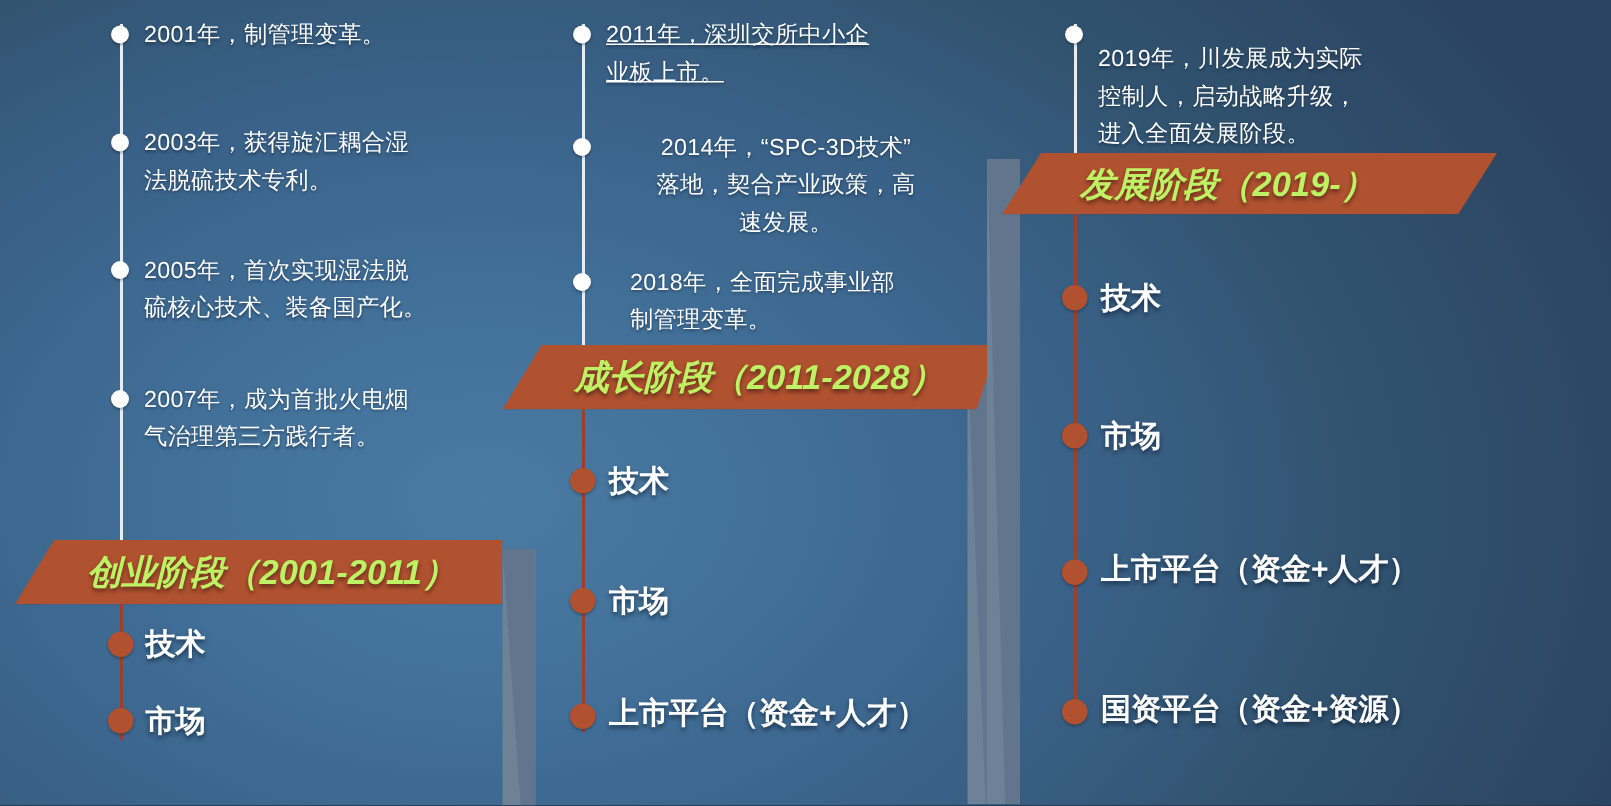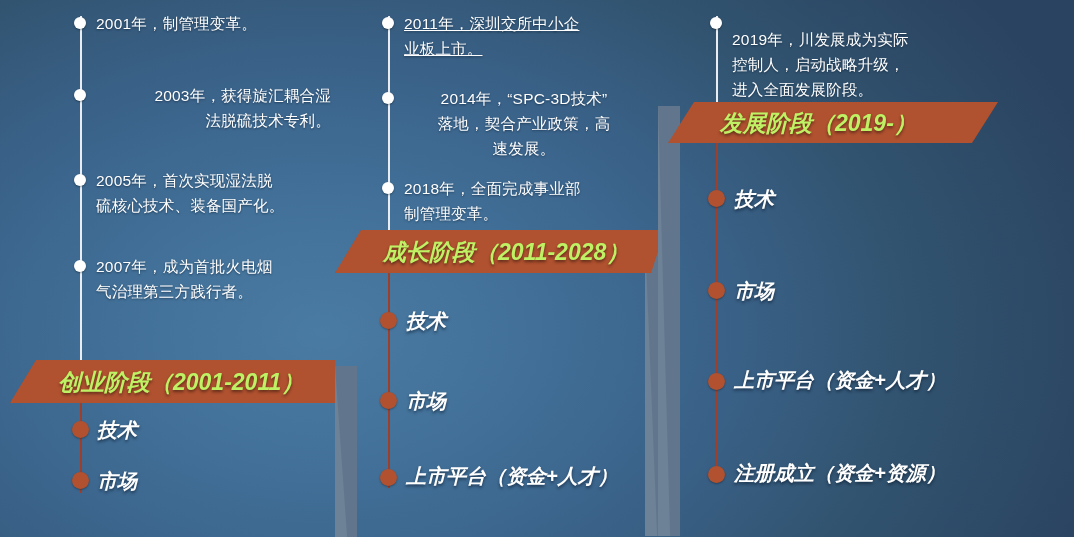--- a/index.html
+++ b/index.html
@@ -56,21 +56,20 @@
 
   
   .cap {
     position: absolute;
     color: #ffffff;
     font-size: 20px;
     font-weight: bold;
     line-height: 22px;
     white-space: nowrap;
     text-shadow: 0 2px 3px rgba(8,22,40,.60);
-    font-style: italic;
   }
 
   
   .riser {
     position: absolute;
     background: #6d8196;
   }
   .riser.face  { background: #6e8297; }
   .riser.side  { background: #61768c; }
 
@@ -100,21 +99,21 @@
   <div>
 
     <div class="rail white" style="left:80px; top:16px; height:350px;"></div>
 
     <div class="dot-w" style="left:74px; top:17px;"></div>
     <div class="dot-w" style="left:74px; top:89px;"></div>
     <div class="dot-w" style="left:74px; top:174px;"></div>
     <div class="dot-w" style="left:74px; top:260px;"></div>
 
     <div class="event" style="left:96px; top:11px; width:235px;">2001年，制管理变革。</div>
-    <div class="event" style="left:96px; top:83px; width:235px;text-align:right;">2003年，获得旋汇耦合湿
+    <div class="event" style="left:96px; top:83px; width:235px;">2003年，获得旋汇耦合湿
 法脱硫技术专利。</div>
     <div class="event" style="left:96px; top:168px; width:240px;"> 2005年，首次实现湿法脱
 硫核心技术、装备国产化。</div>
     <div class="event" style="left:96px; top:254px; width:240px;">2007年，成为首批火电烟
 气治理第三方践行者。</div>
 
     <div class="riser face" style="left:335px; top:366px; width:22px; height:171px;"></div>
     <div class="riser side" style="left:335px; top:366px; width:22px; height:171px;
                 clip-path: polygon(0 0, 100% 0, 100% 100%, 55% 100%);"></div>
 
@@ -138,21 +137,21 @@
 
     <div class="dot-w" style="left:382px; top:17px;"></div>
     <div class="dot-w" style="left:382px; top:92px;"></div>
     <div class="dot-w" style="left:382px; top:182px;"></div>
 
     <div class="event" style="left:404px; top:11px; width:240px;text-decoration:underline;">2011年，深圳交所中小企
 业板上市。</div>
     <div class="event" style="left:404px; top:86px; width:240px;text-align:center;">2014年，“SPC-3D技术”
 落地，契合产业政策，高
 速发展。</div>
-    <div class="event" style="left:404px; top:176px; width:240px;">2018年，全面完成事业部
+    <div class="event" style="left:420px; top:176px; width:240px;">2018年，全面完成事业部
 制管理变革。</div>
 
     <div class="riser face" style="left:645px; top:236px; width:22px; height:300px;"></div>
     <div class="riser side" style="left:645px; top:236px; width:22px; height:300px;
                 clip-path: polygon(0 0, 100% 0, 100% 100%, 55% 100%);"></div>
 
     <div class="banner" style="left:335px; top:230px; width:330px; height:43px;
                 clip-path: polygon(26px 0, 100% 0, calc(100% - 14px) 100%, 0 100%);">
       <span class="title" style="left:48px;">成长阶段（2011-2028）</span>
     </div>
@@ -193,16 +192,16 @@
     <div class="dot-r" style="left:708px; top:190px;"></div>
     <div class="cap" style="left:734px; top:188px;">技术</div>
 
     <div class="dot-r" style="left:708px; top:282px;"></div>
     <div class="cap" style="left:734px; top:280px;">市场</div>
 
     <div class="dot-r" style="left:708px; top:373px;"></div>
     <div class="cap" style="left:734px; top:369px;">上市平台（资金+人才）</div>
 
     <div class="dot-r" style="left:708px; top:466px;"></div>
-    <div class="cap" style="left:734px; top:462px;">注册成立（资金+资源）</div>
+    <div class="cap" style="left:734px; top:462px;">国资平台（资金+资源）</div>
   </div>
 
 </div>
 
 </body></html>

